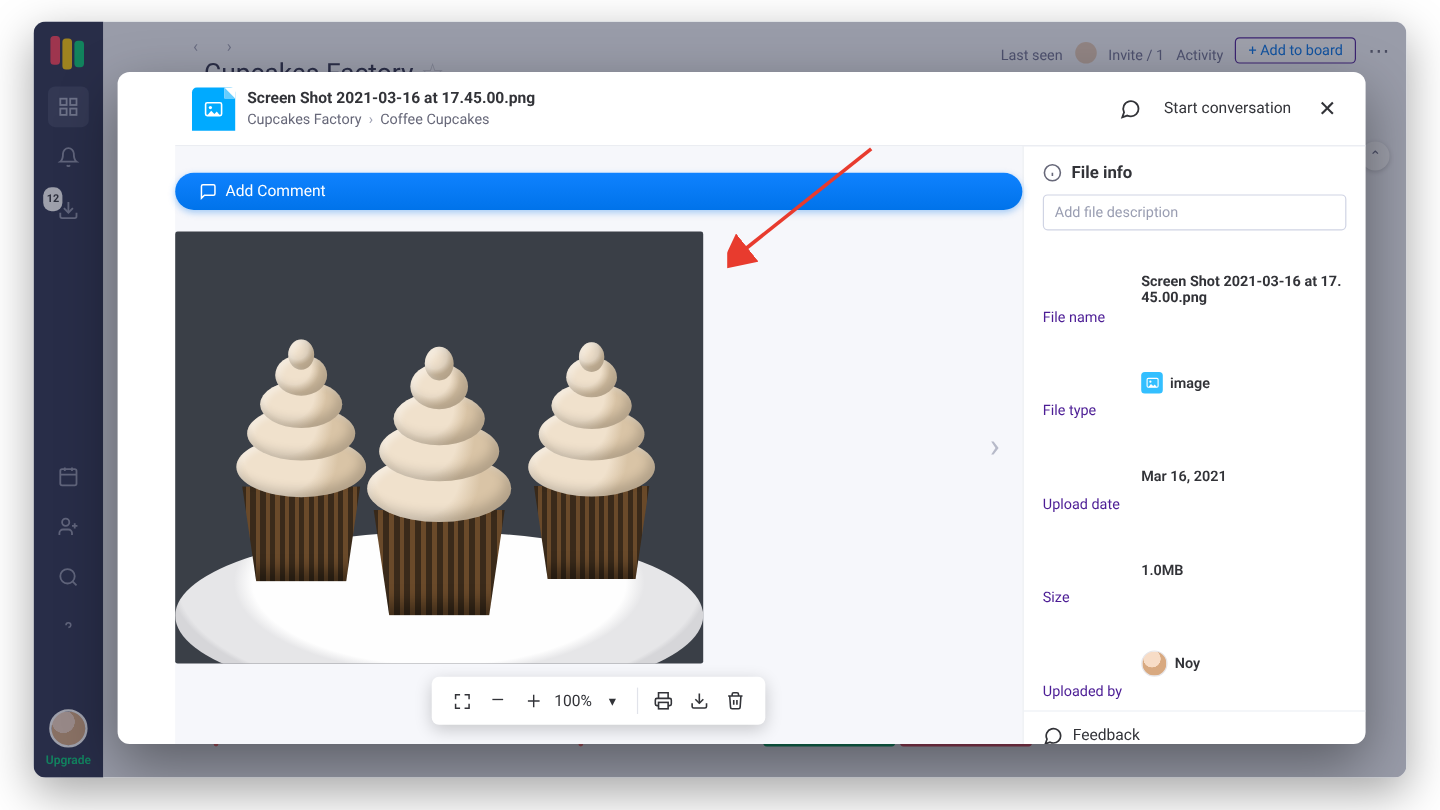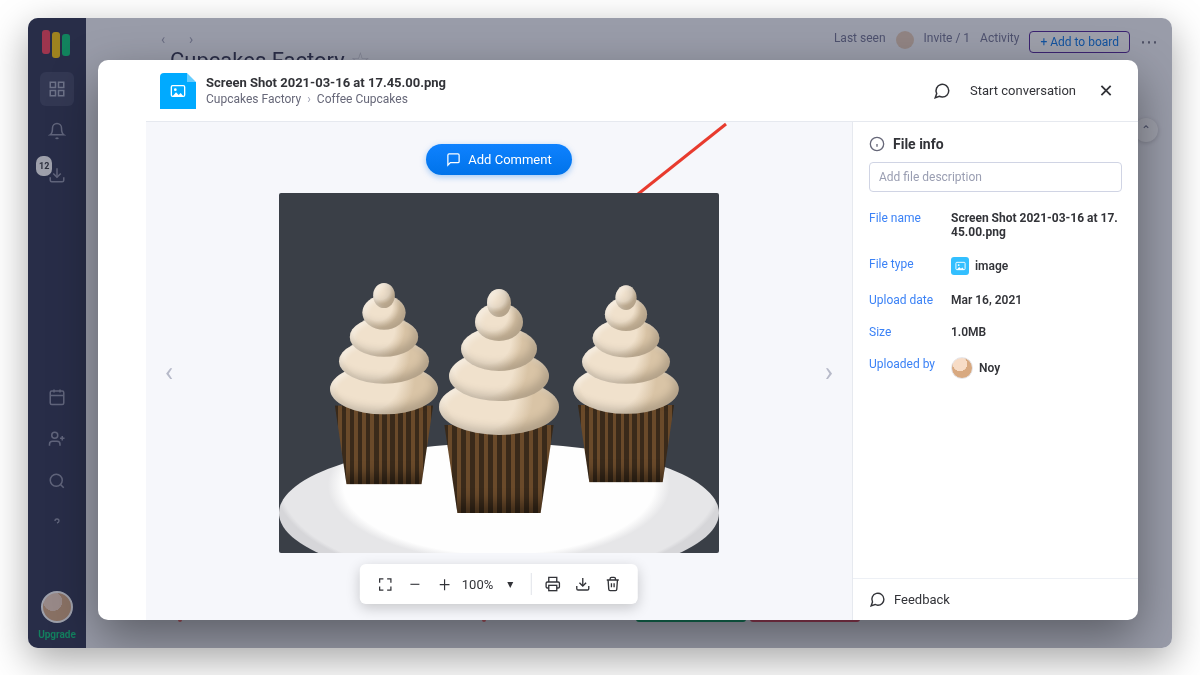--- a/index.html
+++ b/index.html
@@ -24,21 +24,21 @@
   .leftnav .spacer { flex:1; }
   .leftnav .avatar-small { width:32px; height:32px; border-radius:50%; background: radial-gradient(circle at 35% 30%, #f5d6c0 0 35%, #d9a97f 36% 100%); margin-bottom:6px; border:2px solid #fff;}
   .leftnav .upgrade { color:#00c875; font-size:10px; font-weight:600; margin-bottom:8px; }
 
   
   .board-bg { position:absolute; left:58px; top:0; right:0; height:100%; background:#f6f7fb; }
   .board-title { position:absolute; left:84px; top:16px; font-size:22px; font-weight:400; color:#2c2f4a;margin-top:14px; }
   .board-title .star { color:#c5c7d0; margin-left:6px; }
   .board-toprow { position:absolute; left:66px; top:10px; display:flex; align-items:center; gap:6px; color:#7b7e94; font-size:14px;}
   .board-toprow .nav-arrow { width:22px; height:22px; border-radius:50%; display:flex; align-items:center; justify-content:center; color:#9ea1b4;}
-  .board-top-right { position:absolute; right:14px; top:13px; display:flex; align-items:flex-start; gap:10px; color:#6d7091; font-size:12px;}
+  .board-top-right { position:absolute; right:14px; top:13px; display:flex; align-items:flex-end; gap:10px; color:#6d7091; font-size:12px;}
   .add-to-board-btn { border:1px solid #4c1d95; color:#0073ea; background:#fff; padding:3px 10px; border-radius:4px; font-size:12px; }
   .bg-table { position:absolute; right:0; top:180px; width:100px; font-size:11px; color:#333;}
   .bg-table div { height:30px; line-height:30px; padding-left:8px;}
   .bg-table .hdr { color:#6b6e86; font-size:11px; }
   .chevron-circle { position:absolute; right:14px; top:100px; width:24px; height:24px; border-radius:50%; background:#fff; box-shadow:0 1px 4px rgba(0,0,0,.2); display:flex; align-items:center; justify-content:center; color:#6b6e86; font-size:12px;}
   .bg-bottom-bars { position:absolute; left:92px; bottom:26px; height:22px; width:760px; display:flex;}
   .bg-bottom-bars div{ height:100%;}
   .bb1{ width:4px; background:#ff6b6b; border-radius:2px; margin-right:300px;}
   .bb2{ width:4px; background:#ff6b6b; border-radius:2px; margin-right:150px;}
   .bb3{ width:110px; background:#00a45d; margin-right:4px; border-radius:3px;}
@@ -55,21 +55,21 @@
   .file-icon svg { width:16px; height:14px; }
   .file-head-text { display:flex; flex-direction:column; }
   .file-name-hdr { font-size:13px; font-weight:700; color:#323338; }
   .breadcrumb { font-size:12px; color:#676879; display:flex; align-items:center; gap:6px; margin-top:2px;}
   .breadcrumb .sep { color:#9fa2b4; }
   .hdr-right { margin-left:auto; display:flex; align-items:center; gap:16px; }
   .start-conv { display:flex; align-items:center; gap:19px; font-size:13px; color:#323338; cursor:pointer;}
   .close-btn { font-size:18px; color:#323338; cursor:pointer; width:28px; text-align:center;}
 
   .modal-body { flex:1; display:flex; min-height:0;}
-  .preview-col { flex:1; background:#f6f7fb; position:relative; display:flex; flex-direction:column; align-items:center; }
+  .preview-col { flex:1; background:#f6f7fb; position:relative; display:flex; flex-direction:column; }
   .add-comment-btn { margin-top:22px; background:#0073ea; background:linear-gradient(#0f82ff,#0073ea); color:#fff; border:none; padding:8px 20px; border-radius:20px; font-size:13px; display:flex; align-items:center; gap:7px; cursor:pointer; box-shadow:0 2px 6px rgba(0,115,234,.35);}
   
   .red-arrow { position:absolute; left:460px; top:-8px; width:130px; height:110px; pointer-events:none;}
   .image-frame { margin-top:18px; width:440px; height:360px; background:#3a3f47; border-radius:2px; position:relative; overflow:hidden; }
   
   .plate { position:absolute; bottom:-30px; left:50%; transform:translateX(-50%); width:440px; height:140px; background:radial-gradient(ellipse at 50% 30%, #fefefe 0 50%, #e6e6e8 55% 70%, #d6d6d9 72% 80%, transparent 82%); border-radius:50%; }
   .cupcake { position:absolute; width:170px; height:210px; }
   .cupcake.c1 { left:20px; top:92px; transform:scale(.9);}
   .cupcake.c2 { left:135px; top:110px; z-index:3;}
   .cupcake.c3 { left:262px; top:92px; transform:scale(.88);}
@@ -89,21 +89,21 @@
   .toolbar .tbtn { width:30px; height:30px; display:flex; align-items:center; justify-content:center; color:#323338; cursor:pointer; font-size:16px;}
   .toolbar .zoom-val { font-size:13px; color:#323338; padding:0 2px;}
   .toolbar .divider { width:1px; height:22px; background:#e1e3ea; margin:0 6px;}
 
   
   .info-col { width:286px; border-left:1px solid #e6e9ef; display:flex; flex-direction:column; }
   .info-head { display:flex; align-items:center; gap:8px; padding:14px 16px 10px; font-size:14px; font-weight:700; color:#323338;}
   .info-head svg { width:16px; height:16px; color:#676879;}
   .desc-input { margin:0 16px 10px; border:1px solid #d0d4e4; border-radius:4px; padding:7px 9px; font-size:12px; color:#9a9eb2; background:#fff;}
   .info-row { display:flex; padding:9px 16px; font-size:12px;}
-  .info-row .k { width:82px; color:#3b82f6;}
+  .info-row .k { width:82px; color:#4c1d95;margin-top:46px;}
   .info-row .v { flex:1; color:#323338; font-weight:600; display:flex; align-items:center; gap:6px;}
   .mini-img-icon { width:18px; height:18px; background:#33bfff; border-radius:3px; display:flex; align-items:center; justify-content:center;}
   .mini-img-icon svg { width:11px; height:10px;}
   .avatar-tiny { width:22px; height:22px; border-radius:50%; background:radial-gradient(circle at 40% 30%, #f7dcc6 0 38%, #d8a980 40% 100%); border:1px solid #e6e6ea;}
   .info-footer { margin-top:auto; border-top:1px solid #edf0f5; padding:12px 16px; display:flex; align-items:center; gap:8px; font-size:13px; color:#323338; cursor:pointer;}
 </style>
 </head>
 <body>
 
 <div class="app-shell">

